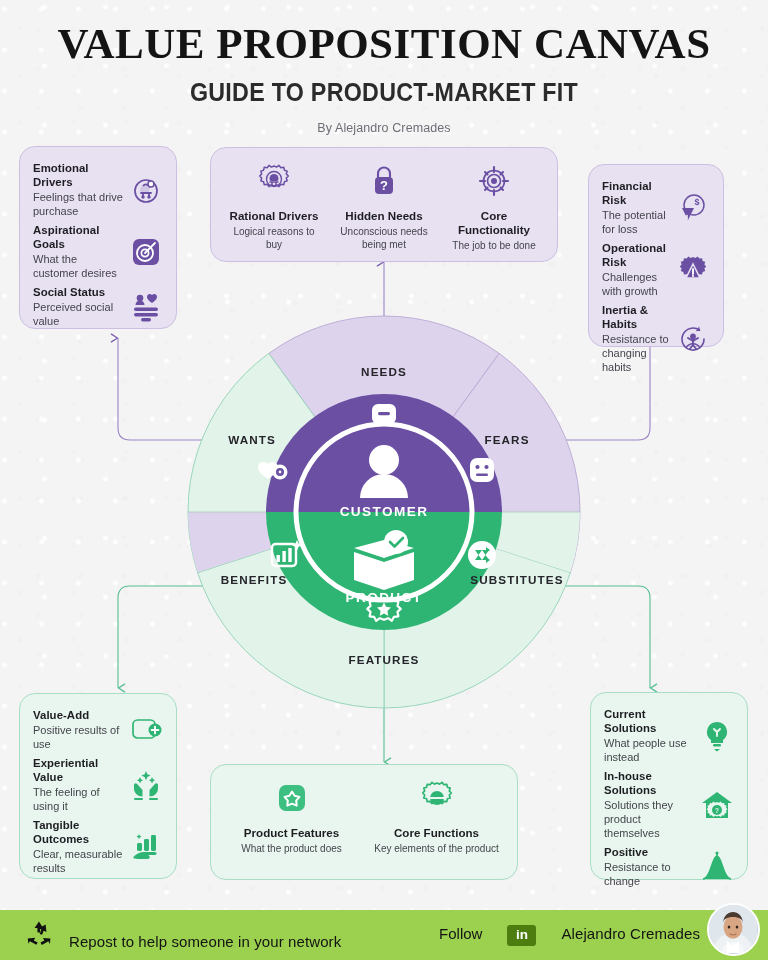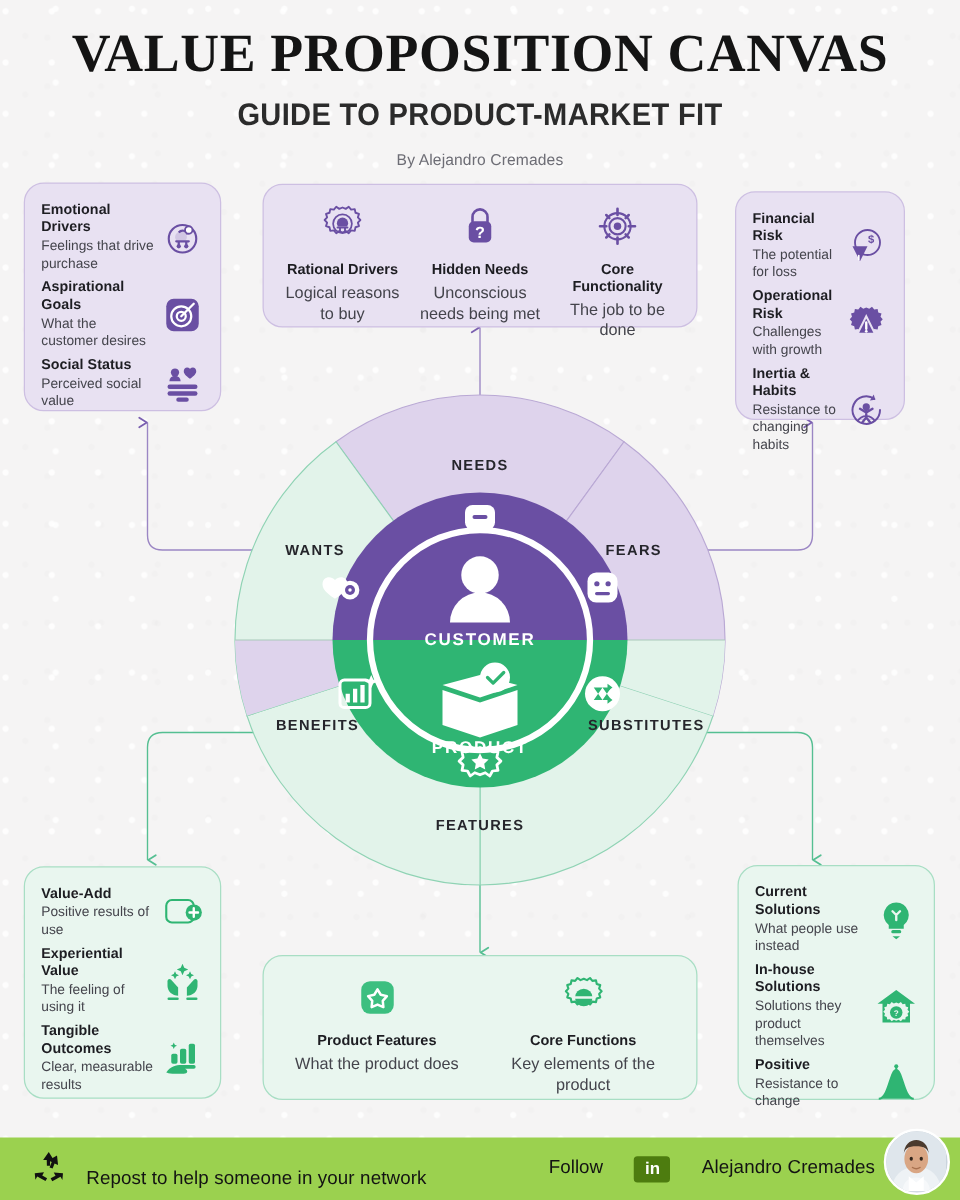--- a/index.html
+++ b/index.html
@@ -71,21 +71,21 @@
   .side-row .txt { flex: 1 1 auto; min-width: 0; }
   .row-title { font-size: 11.4px; font-weight: 700; color: #1d1d22; line-height: 1.24; letter-spacing: .05px; }
   .row-desc { font-size: 11px; color: #44444c; line-height: 1.26; margin-top: 2px; }
   .side-row .ico { flex: 0 0 auto; width: 34px; height: 34px; display: flex; align-items: center; justify-content: center; }
 
   
   .wide-cols { display: flex; height: 100%; align-items: flex-start; padding: 14px 8px 12px; }
   .wide-col { flex: 1 1 0; text-align: center; padding: 0 5px; }
   .wide-col .ico { height: 38px; display: flex; align-items: center; justify-content: center; margin-bottom: 9px; }
   .col-title { font-size: 11.6px; font-weight: 700; color: #1d1d22; line-height: 1.2; }
-  .col-desc { font-size: 13px; color: #44444c; line-height: 1.28; margin-top: 3px; text-align: center; }
+  .col-desc { font-size: 10px; color: #44444c; line-height: 1.28; margin-top: 3px; text-align: center; }
 
   
   #wheel { position: absolute; left: 184px; top: 312px; width: 400px; height: 400px; z-index: 2; }
   .ring-label { font-size: 11.7px; font-weight: 700; letter-spacing: 1.1px; fill: #25252b; }
   .core-label { font-size: 13.6px; font-weight: 700; letter-spacing: 1.4px; fill: #ffffff; }
 
   
   .footer {
     position: absolute; left: 0; bottom: 0; width: 768px; height: 50px;
     background: #9bd14f; z-index: 6;
@@ -312,21 +312,21 @@
             <path d="M17 3 v5 M17 26 v5 M3 17 h5 M26 17 h5" stroke="#6a4fa3" stroke-width="2.1" stroke-linecap="round"></path>
             <path d="M8 8 l2.5 2.5 M26 8 l-2.5 2.5 M8 26 l2.5-2.5 M26 26 l-2.5-2.5" stroke="#6a4fa3" stroke-width="2" stroke-linecap="round"></path>
           </svg>
         </div>
         <div class="col-title">Core Functionality</div>
         <div class="col-desc">The job to be done</div>
       </div>
     </div>
   </div>
 
-  <div class="card cust" style="left:588px; top:153px; width:136px; height:183px;">
+  <div class="card cust" style="left:588px; top:164px; width:136px; height:183px;">
     <div class="side-rows">
       <div class="side-row">
         <div class="txt">
           <div class="row-title">Financial Risk</div>
           <div class="row-desc">The potential for loss</div>
         </div>
         <div class="ico">
           <svg width="32" height="32" viewBox="0 0 32 32">
             <circle cx="17" cy="13" r="10" fill="none" stroke="#6a4fa3" stroke-width="1.5"></circle>
             <text x="20" y="13" text-anchor="middle" fill="#6a4fa3" font-size="9" font-weight="700" font-family="Liberation Sans, sans-serif">$</text>
@@ -410,21 +410,21 @@
             <rect x="15" y="8" width="5" height="12" rx="1.4"></rect>
             <rect x="22" y="4" width="5" height="16" rx="1.4"></rect>
             <path d="M10 3 l.8 1.8 1.8 .8 -1.8 .8 -.8 1.8 -.8-1.8 -1.8-.8 1.8-.8 z"></path>
             <path d="M4 27 c3-5 8-6 12-6 h10 c2 0 2 3 0 3 h-7 c3 1.5 2 4 -1 4 H9 c-3 0 -4-1 -5 -1 z"></path>
           </svg>
         </div>
       </div>
     </div>
   </div>
 
-  <div class="card prod" style="left:210px; top:764px; width:348px; height:116px;">
+  <div class="card prod" style="left:210px; top:764px; width:308px; height:116px;">
     <div class="wide-cols">
       <div class="wide-col">
         <div class="ico">
           <svg width="32" height="32" viewBox="0 0 32 32">
             <rect x="3" y="3" width="26" height="26" rx="7" fill="#3cbf80"></rect>
             <path d="M16 9.5 l2.6 4.3 4.9 1.1 -3.3 3.8 .5 5 -4.7-2 -4.7 2 .5-5 -3.3-3.8 4.9-1.1 z" fill="none" stroke="#ffffff" stroke-width="2" stroke-linejoin="round"></path>
           </svg>
         </div>
         <div class="col-title">Product Features</div>
         <div class="col-desc">What the product does</div>

